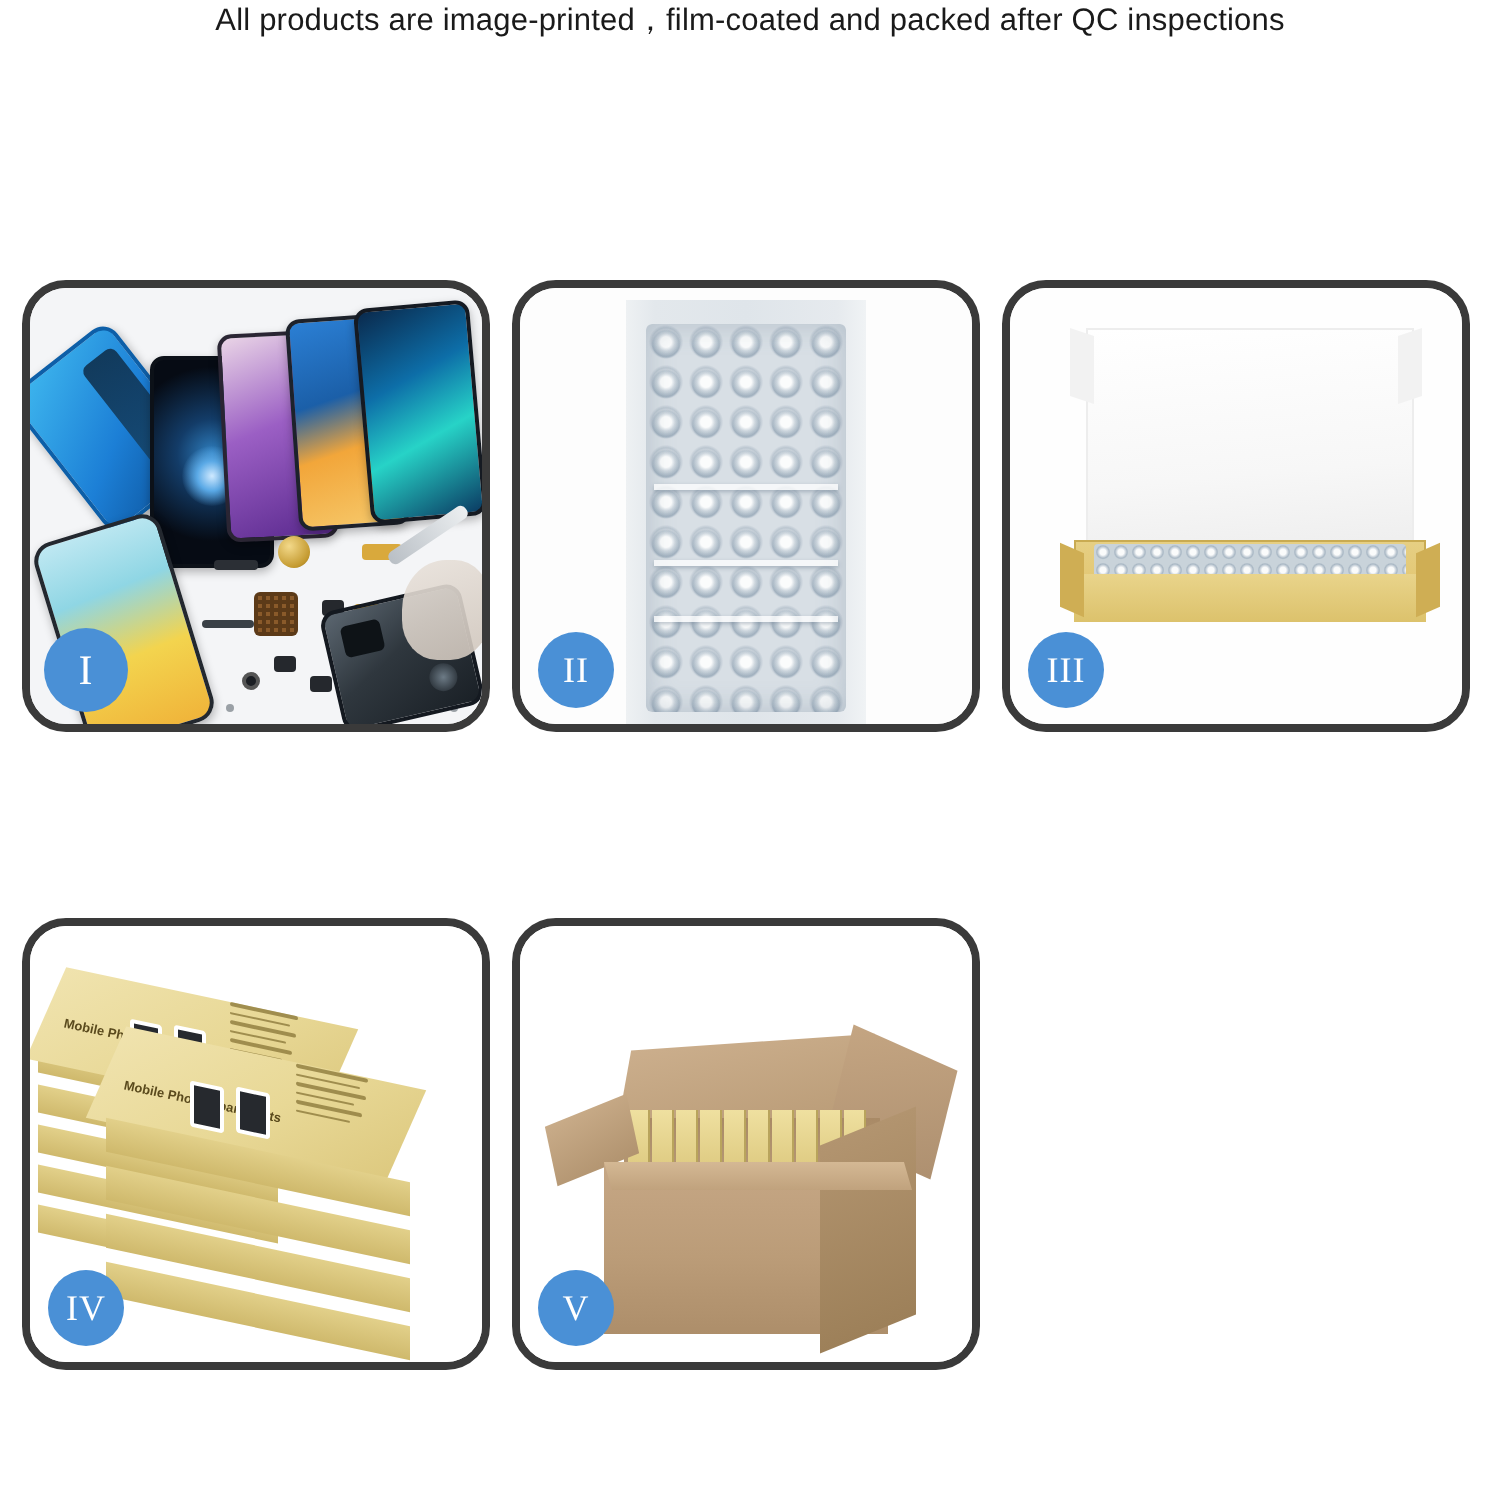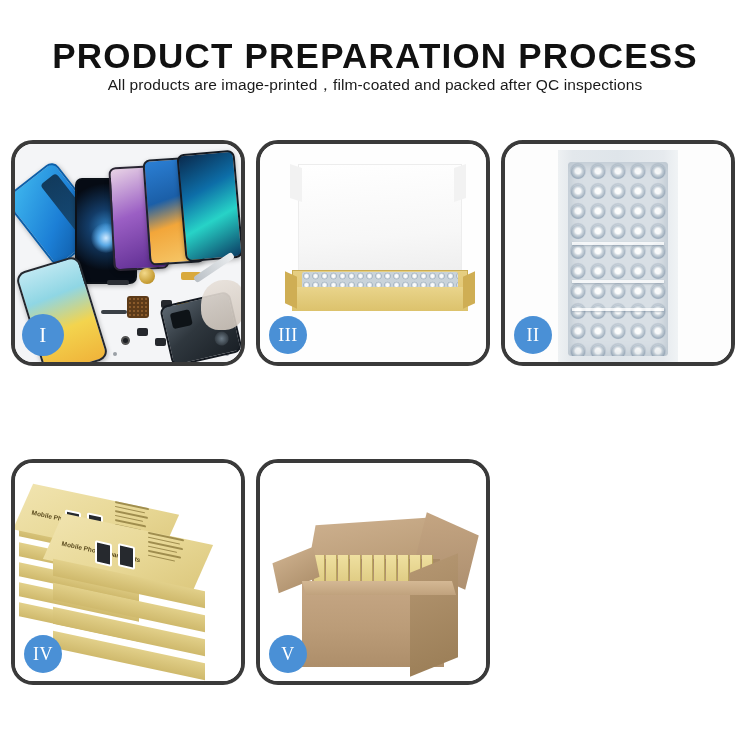--- a/index.html
+++ b/index.html
@@ -266,21 +266,20 @@
   .s-wrap{position:absolute;left:22px;top:24px;width:186px;height:172px;
     border-radius:6px;background:rgba(255,255,255,.12);
     box-shadow:0 0 10px rgba(200,205,210,.5);}
 </style>
 </head>
 <body>
 
 <div id="page">
 
   <div class="header">
-    <div class="title">PRODUCT PREPARATION PROCESS</div>
     <div class="subtitle">All products are image-printed，film-coated and packed after QC inspections</div>
   </div>
 
   <div class="grid">
 
     <div class="panel">
       <div class="stage">
         <div class="p1-bg"></div>
         <div class="ph ph-a"></div>
         <div class="ph ph-b"></div>
@@ -308,43 +307,43 @@
         <div class="backhouse"></div>
         <div class="tweezer"></div>
         <div class="hand"></div>
 
         <div class="badge">I</div>
       </div>
     </div>
 
     <div class="panel">
       <div class="stage">
+        <div class="p2-bg"></div>
+        <div class="bw-sheet">
+          <div class="bw-inner"></div>
+          <div class="bw-seam" style="top:92px;"></div>
+          <div class="bw-seam" style="top:130px;"></div>
+          <div class="bw-seam" style="top:158px;"></div>
+        </div>
+        <div class="badge sm">II</div>
+      </div>
+    </div>
+
+    <div class="panel">
+      <div class="stage">
         <div class="p3-bg"></div>
         <div class="lid"></div>
         <div class="lid-l"></div>
         <div class="lid-r"></div>
         <div class="tray"></div>
         <div class="tray-wrap"></div>
         <div class="tray-front"></div>
         <div class="tray-lflap"></div>
         <div class="tray-rflap"></div>
         <div class="badge sm">III</div>
-      </div>
-    </div>
-
-    <div class="panel">
-      <div class="stage">
-        <div class="p2-bg"></div>
-        <div class="bw-sheet">
-          <div class="bw-inner"></div>
-          <div class="bw-seam" style="top:92px;"></div>
-          <div class="bw-seam" style="top:130px;"></div>
-          <div class="bw-seam" style="top:158px;"></div>
-        </div>
-        <div class="badge sm">II</div>
       </div>
     </div>
 
     <div class="panel">
       <div class="stage">
         <div class="p4-bg"></div>
 
         <div class="k-side" style="left:4px;top:72px;width:120px;height:14px;transform:skewY(12deg);"></div>
         <div class="k-side" style="left:4px;top:92px;width:120px;height:14px;transform:skewY(12deg);"></div>
         <div class="k-side" style="left:4px;top:112px;width:120px;height:14px;transform:skewY(12deg);"></div>

